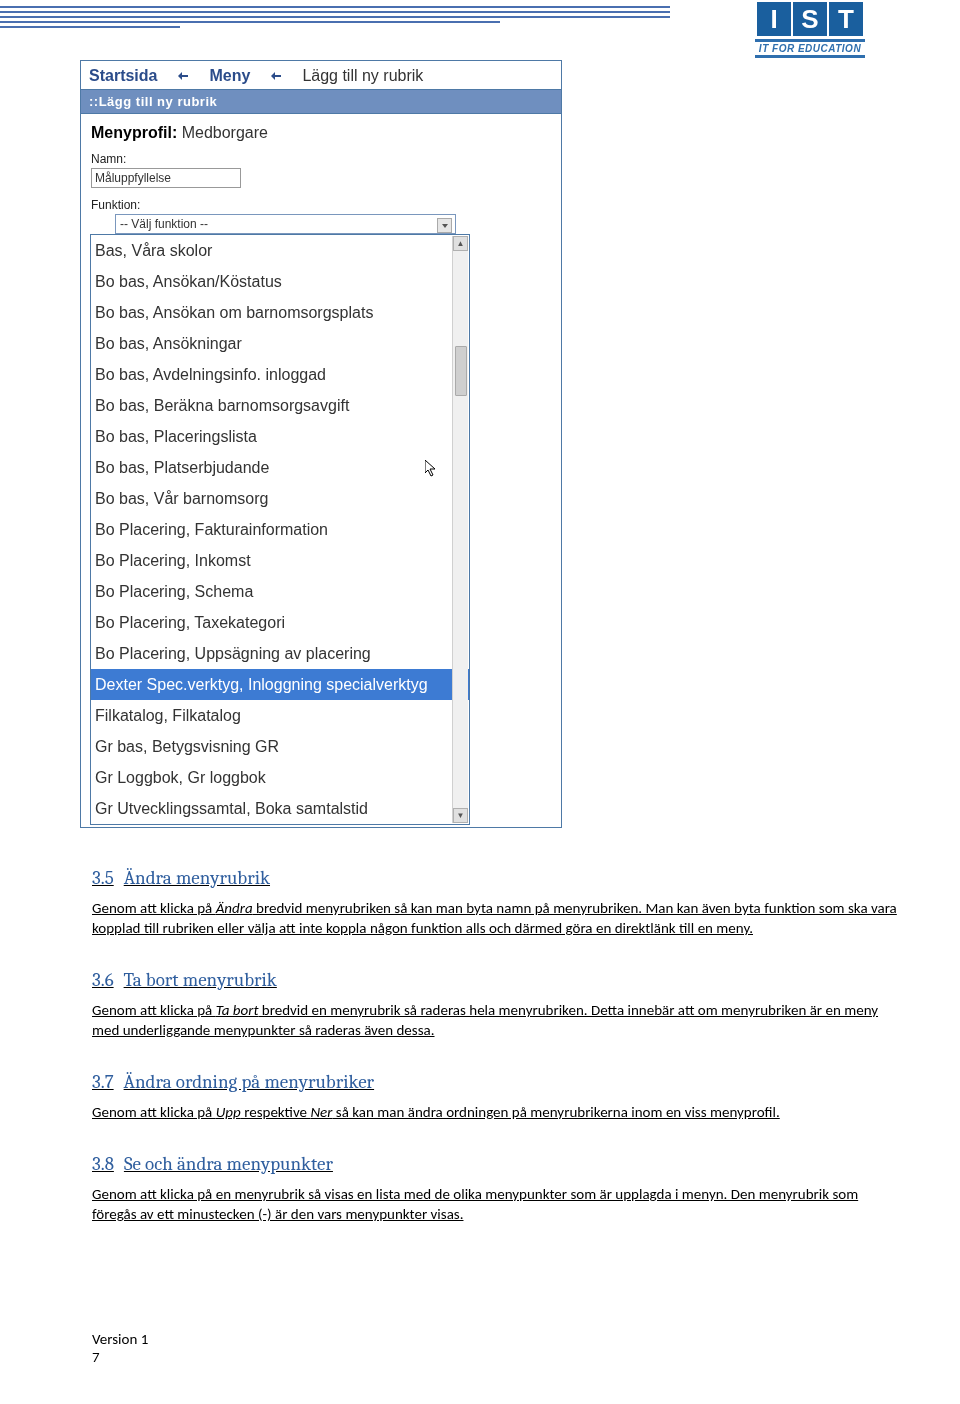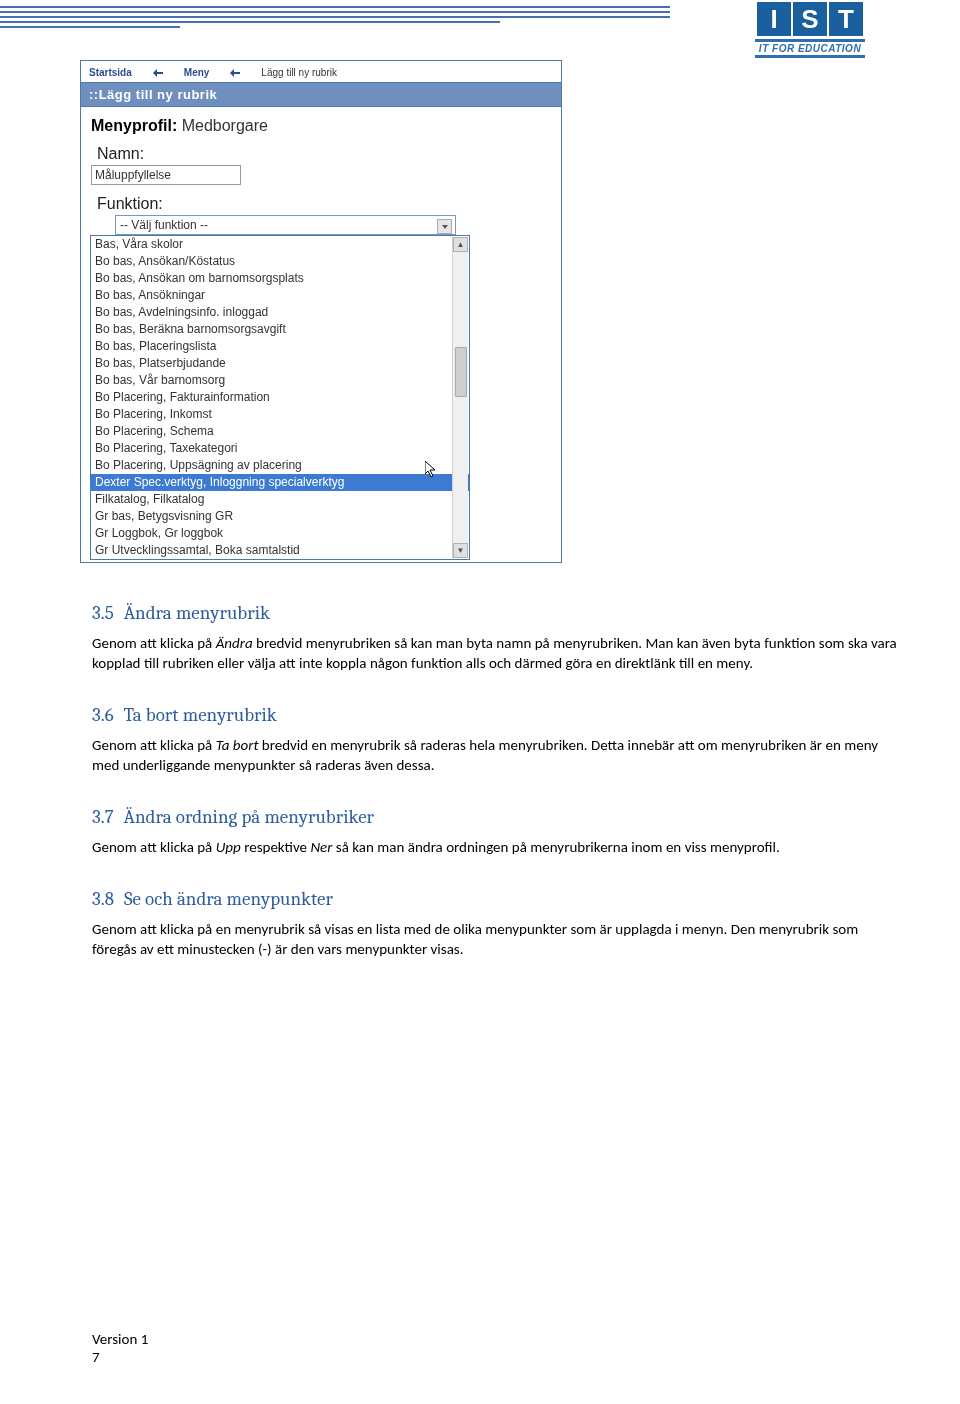--- a/index.html
+++ b/index.html
@@ -70,21 +70,21 @@
     border: 1px solid #4e79a6;
     background: #fff;
     font-family: Verdana, Arial, sans-serif;
     font-size: 12px;
     color: #333;
   }
   .crumbs {
     padding: 6px 8px 4px 8px;
     color: #2b4c8a;
     font-weight: bold;
-    font-size: 10px;
+    font-size: 16px;
     background: #fff;
     display: flex;
     align-items: center;
     gap: 21px;
     flex-wrap: wrap;
   }
   .crumbs .sep {
     width: 10px; height: 8px;
     display: inline-flex; align-items: center; justify-content: center;
   }
@@ -98,21 +98,21 @@
     letter-spacing: 0.5px;
     border-top: 1px solid #4e79a6;
     border-bottom: 1px solid #4e79a6;
   }
   .panel-body {
     padding: 10px 10px 2px 10px;
     position: relative;
   }
   .mp-line { margin-bottom: 10px; font-size: 16px; }
   .mp-line b { color: #000; }
-  .field-label { font-size: 16px; margin-bottom: 2px; color: #222; display: block; margin-left: 6px; }
+  .field-label { font-size: 12px; margin-bottom: 2px; color: #222; display: block; }
   .text-input {
     width: 150px;
     font-family: Verdana, Arial, sans-serif;
     font-size: 12px;
     padding: 2px 3px;
     border: 1px solid #999;
     color: #333;
     margin-bottom: 10px;
   }
   .select-wrap {
@@ -151,22 +151,22 @@
     width: 380px;
     border: 1px solid #4e79a6;
     background: #fff;
     position: relative;
     margin-left: -1px;
   }
   .list-inner {
     position: relative;
   }
   .list-item {
-    padding: 1px 4px;
-    font-size: 12px;
+    padding: 8px 4px;
+    font-size: 16px;
     border-bottom: 0;
     white-space: nowrap;
     line-height: 15px;
   }
   .list-item.hl {
     background: #3d7bd3;
     color: #fff;
   }
   .list-scroll {
     position: absolute;
@@ -196,20 +196,21 @@
   .cursor {
     position: absolute;
     right: 30px;
     pointer-events: none;
   }
   
   .content {
     margin: 38px 59px 0 92px;
     font-size: 15px;
     line-height: 1.35;
+    text-decoration: underline;
   }
   h2 {
     color: #2f5e9e;
     font-size: 19px;
     font-weight: normal;
     font-family: Cambria, Georgia, serif;
     margin-bottom: 6px;
     margin-top: 30px;
   }
   h2 .num { margin-right: 10px; }

